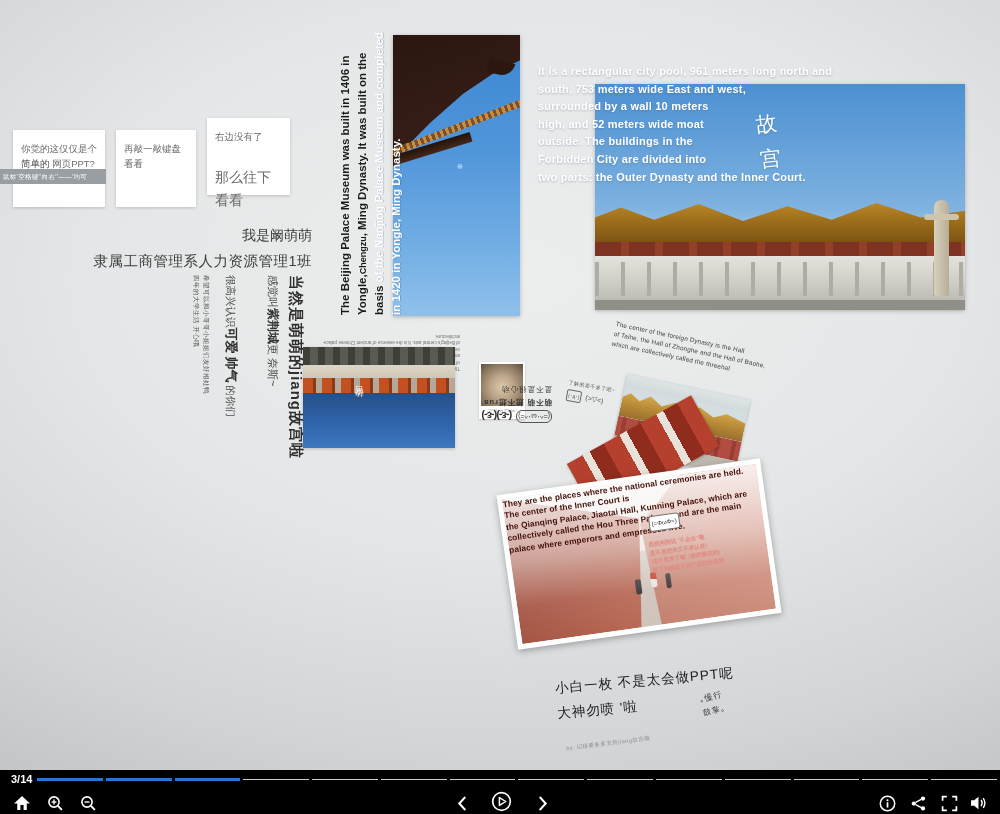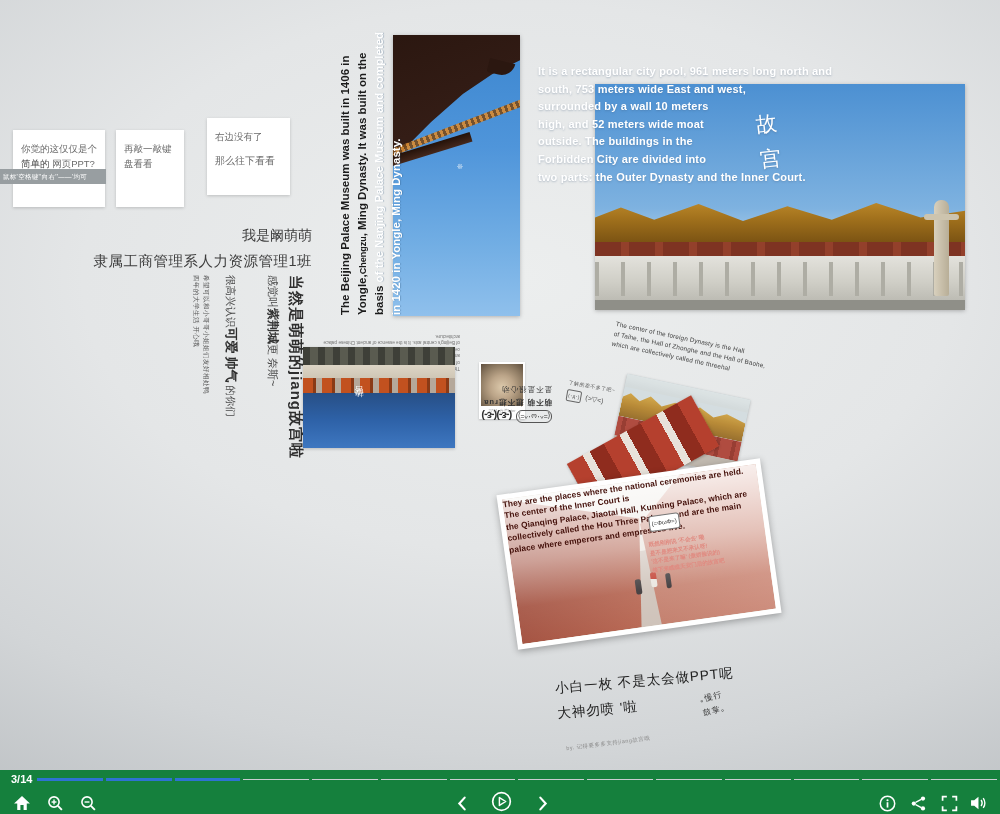--- a/index.html
+++ b/index.html
@@ -142,44 +142,44 @@
      border-radius:3px;font-size:6px;color:#333;padding:4px 2px;}
   
   .outro{position:absolute;left:556px;top:672px;transform:rotate(-5deg);color:#212121;}
   .outro .o1{font-size:13.5px;letter-spacing:1px;}
   .outro .o2{font-size:13.5px;margin-top:7px;letter-spacing:1px;}
   .outro .side{position:absolute;left:144px;top:24px;transform:rotate(-9deg);
      font-size:8px;color:#2e2e2e;line-height:1.7;letter-spacing:1px;}
   .byline{position:absolute;left:566px;top:740px;transform:rotate(-7deg);
      font-size:5.5px;color:#8d8d8d;letter-spacing:.5px;}
   
-  .toolbar{position:absolute;left:0;top:770px;width:1000px;height:44px;background:#15803d;}
+  .toolbar{position:absolute;left:0;top:770px;width:1000px;height:44px;background:#000000;}
   .counter{position:absolute;left:11px;top:3px;font-size:11px;font-weight:bold;color:#fff;}
   .pbar{position:absolute;left:37px;top:8px;right:3px;height:3px;display:flex;gap:3px;align-items:center;cursor:pointer;}
   .pbar .seg{flex:1;height:1px;background:#c9cdd1;}
   .pbar .seg.filled{height:3px;background:#2e72d2;}
   .tbtn{position:absolute;top:22px;width:24px;height:22px;background:none;border:none;padding:0;
      display:flex;align-items:center;justify-content:center;cursor:pointer;}
   .tbtn svg{display:block;}
 </style>
 </head>
 <body>
 
 <div class="stage">
 
   <div class="card" style="left:13px;top:130px;width:92px;height:77px;">
     <div>你觉的这仅仅是个</div>
     <div><span class="b">简单的</span><span> 网页PPT?</span></div>
   </div>
-  <div class="card" style="left:116px;top:130px;width:68px;height:77px;">
+  <div class="card" style="left:116px;top:130px;width:80px;height:77px;">
     <div>再敲一敲键盘看看</div>
   </div>
   <div class="card" style="left:207px;top:118px;width:83px;height:77px;">
     <div>右边没有了</div>
-    <div style="margin-top:9px;font-size:10px;">那么往下看看</div>
+    <div style="margin-top:22px;font-size:14px;">那么往下看看</div>
   </div>
   <div class="hint-strip">鼠标'空格键''向右''——'均可</div>
 
   <div class="intro">
     <div class="i1">我是阚萌萌</div>
     <div class="i2">隶属工商管理系人力资源管理1班</div>
   </div>
 
   <div class="cn-rot">
     <div class="l1">当然是萌萌的jiang故宫啦</div>

